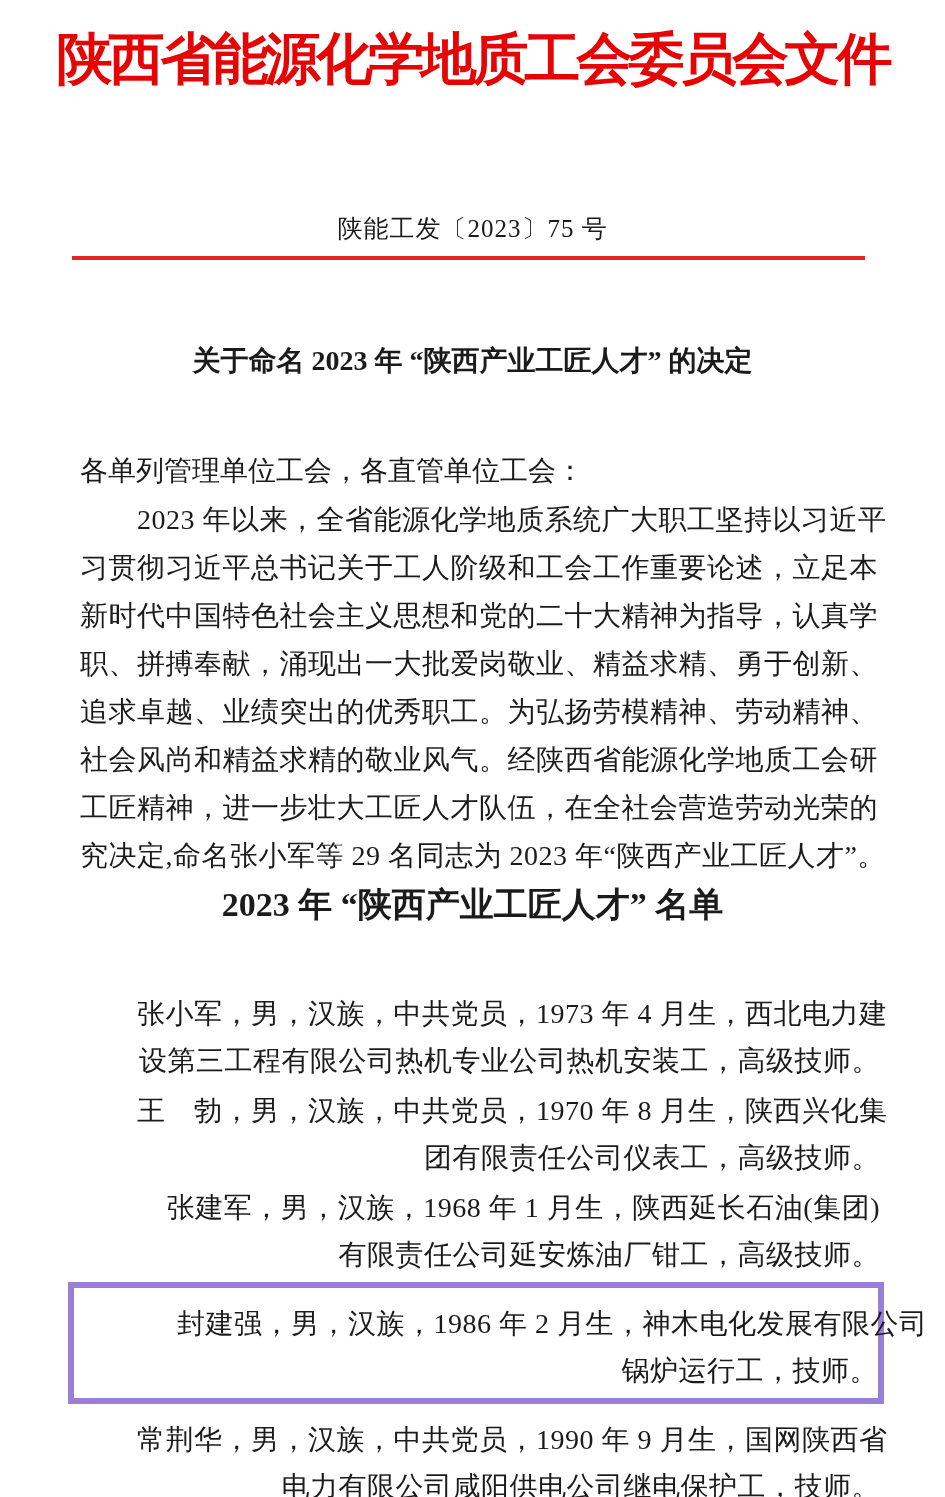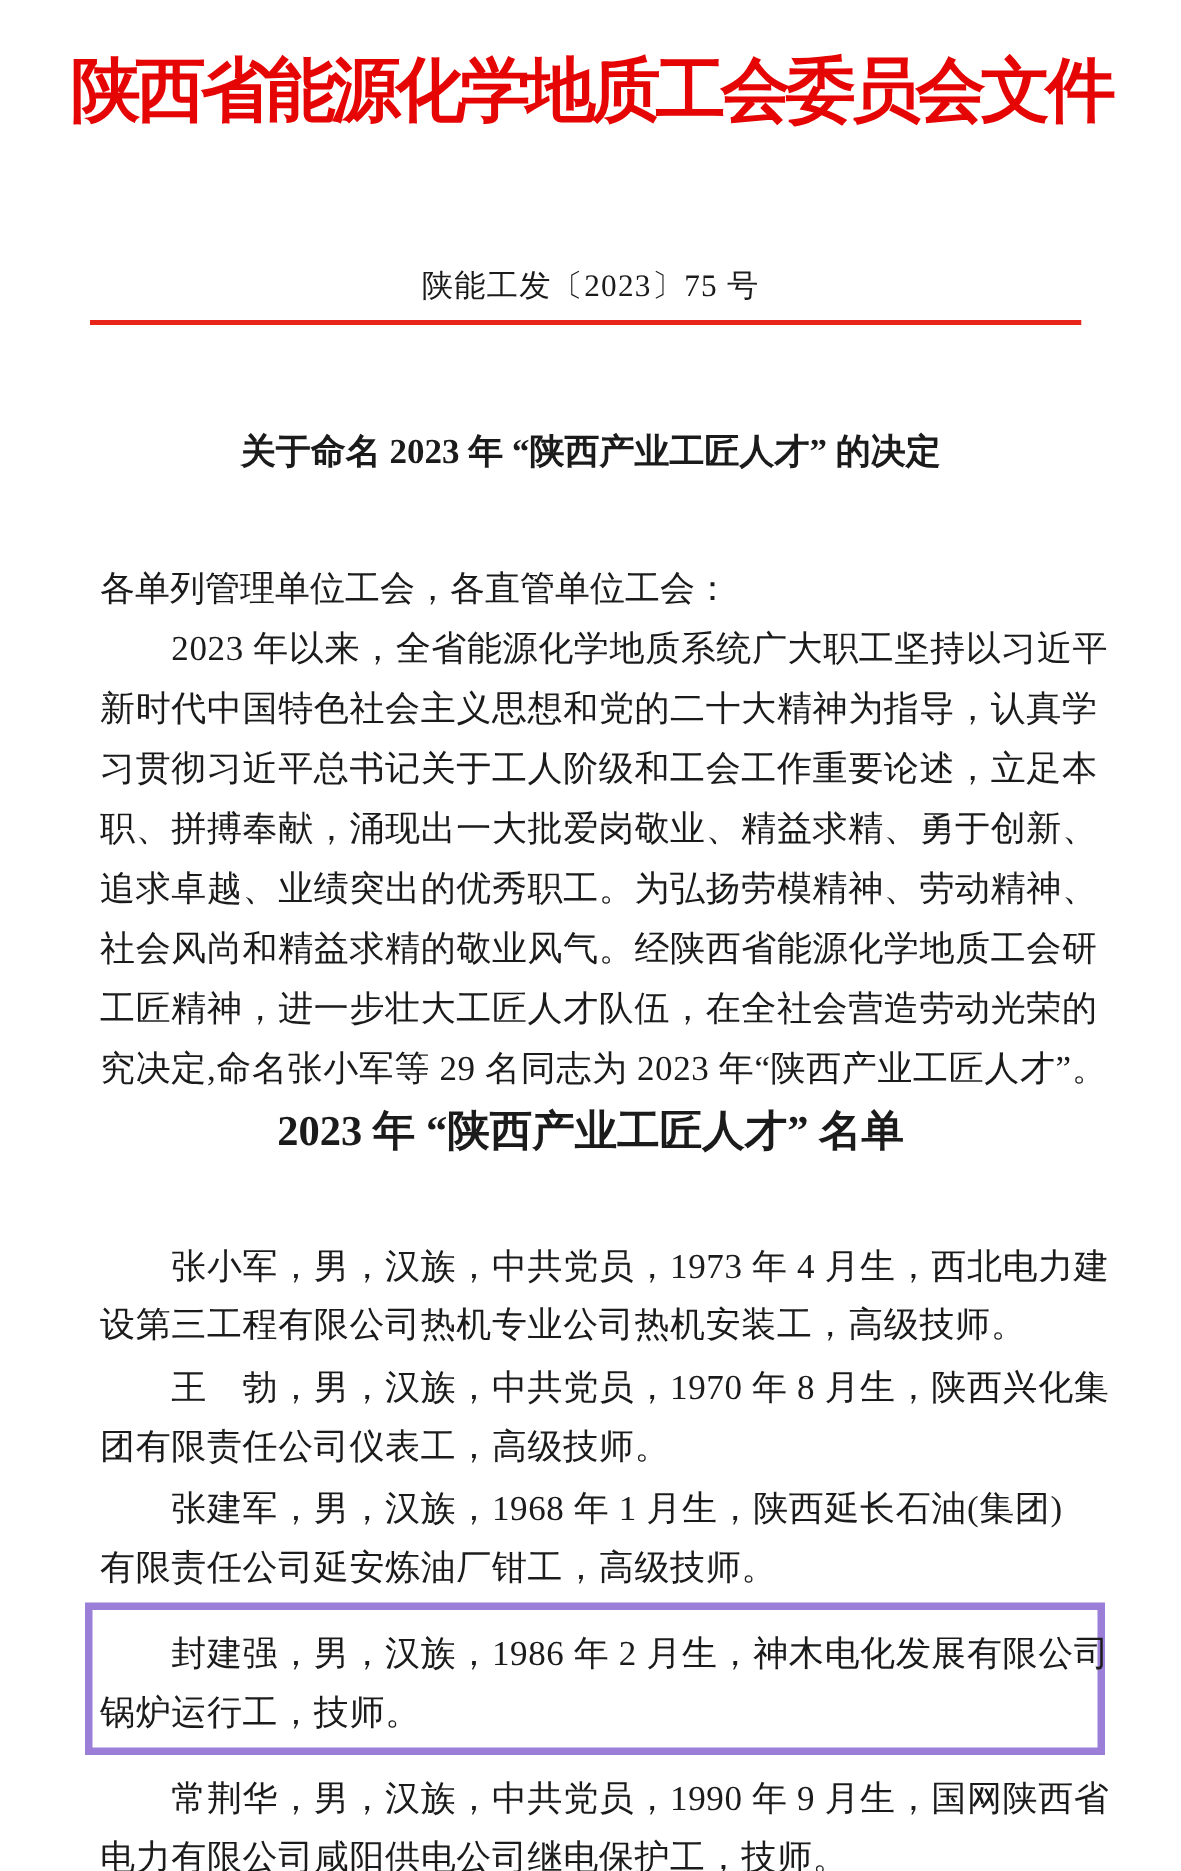--- a/index.html
+++ b/index.html
@@ -13,21 +13,21 @@
   .page {
     position:relative;
     width:945px; height:1497px;
     margin:0 auto;
     background:#fff;
     overflow:hidden;
     font-family:"Liberation Serif","DejaVu Serif",serif;
     color:var(--text-black, #1b1b1b);
   }
   .org-title {
-    position:absolute; top:35px; left:0; width:100%;
+    position:absolute; top:22px; left:0; width:100%;
     text-align:center;
     font-size:56px; font-weight:900;
     letter-spacing:-4px;
     color:var(--header-red, #e60505);
     white-space:nowrap;
   }
   .doc-number {
     position:absolute; top:212px; left:0; width:100%;
     text-align:center;
     font-size:25px; letter-spacing:1px;
@@ -65,47 +65,48 @@
   }
   .talent-list {
     position:absolute; top:990px; left:80px; width:800px;
   }
   .entry { margin-top:3px; }
   .entry:first-child { margin-top:0; }
   .entry-line {
     height:47px; line-height:47px;
     font-size:28px; letter-spacing:0.5px;
     white-space:nowrap;
+    text-align:right;
   }
   .highlight-box {
     border:6px solid var(--highlight-purple, #9b7ed7);
     margin:4px -4px 12px -12px;
     padding:12px 0 4px 6px;
   }
-  .highlight-box .entry { margin-top:0; }
+  .highlight-box .entry { margin-top:0;margin-left:40px; }
 </style>
 </head>
 <body>
 
 <div class="page">
 
   <div class="org-title">陕西省能源化学地质工会委员会文件</div>
 
   <div class="doc-number">陕能工发〔2023〕75 号</div>
 
   <div class="red-line"></div>
 
   <div class="doc-title">关于命名 2023 年 “陕西产业工匠人才” 的决定</div>
 
   <div class="salutation">各单列管理单位工会，各直管单位工会：</div>
 
   <div class="body-paragraph">
     <div class="p-line indent">2023 年以来，全省能源化学地质系统广大职工坚持以习近平</div>
+    <div class="p-line">习贯彻习近平总书记关于工人阶级和工会工作重要论述，立足本</div>
     <div class="p-line">新时代中国特色社会主义思想和党的二十大精神为指导，认真学</div>
-    <div class="p-line">习贯彻习近平总书记关于工人阶级和工会工作重要论述，立足本</div>
     <div class="p-line">职、拼搏奉献，涌现出一大批爱岗敬业、精益求精、勇于创新、</div>
     <div class="p-line">追求卓越、业绩突出的优秀职工。为弘扬劳模精神、劳动精神、</div>
     <div class="p-line">社会风尚和精益求精的敬业风气。经陕西省能源化学地质工会研</div>
     <div class="p-line">工匠精神，进一步壮大工匠人才队伍，在全社会营造劳动光荣的</div>
     <div class="p-line">究决定,命名张小军等 29 名同志为 2023 年“陕西产业工匠人才”。</div>
   </div>
 
   <div class="list-heading">2023 年 “陕西产业工匠人才” 名单</div>
 
   <div class="talent-list">

